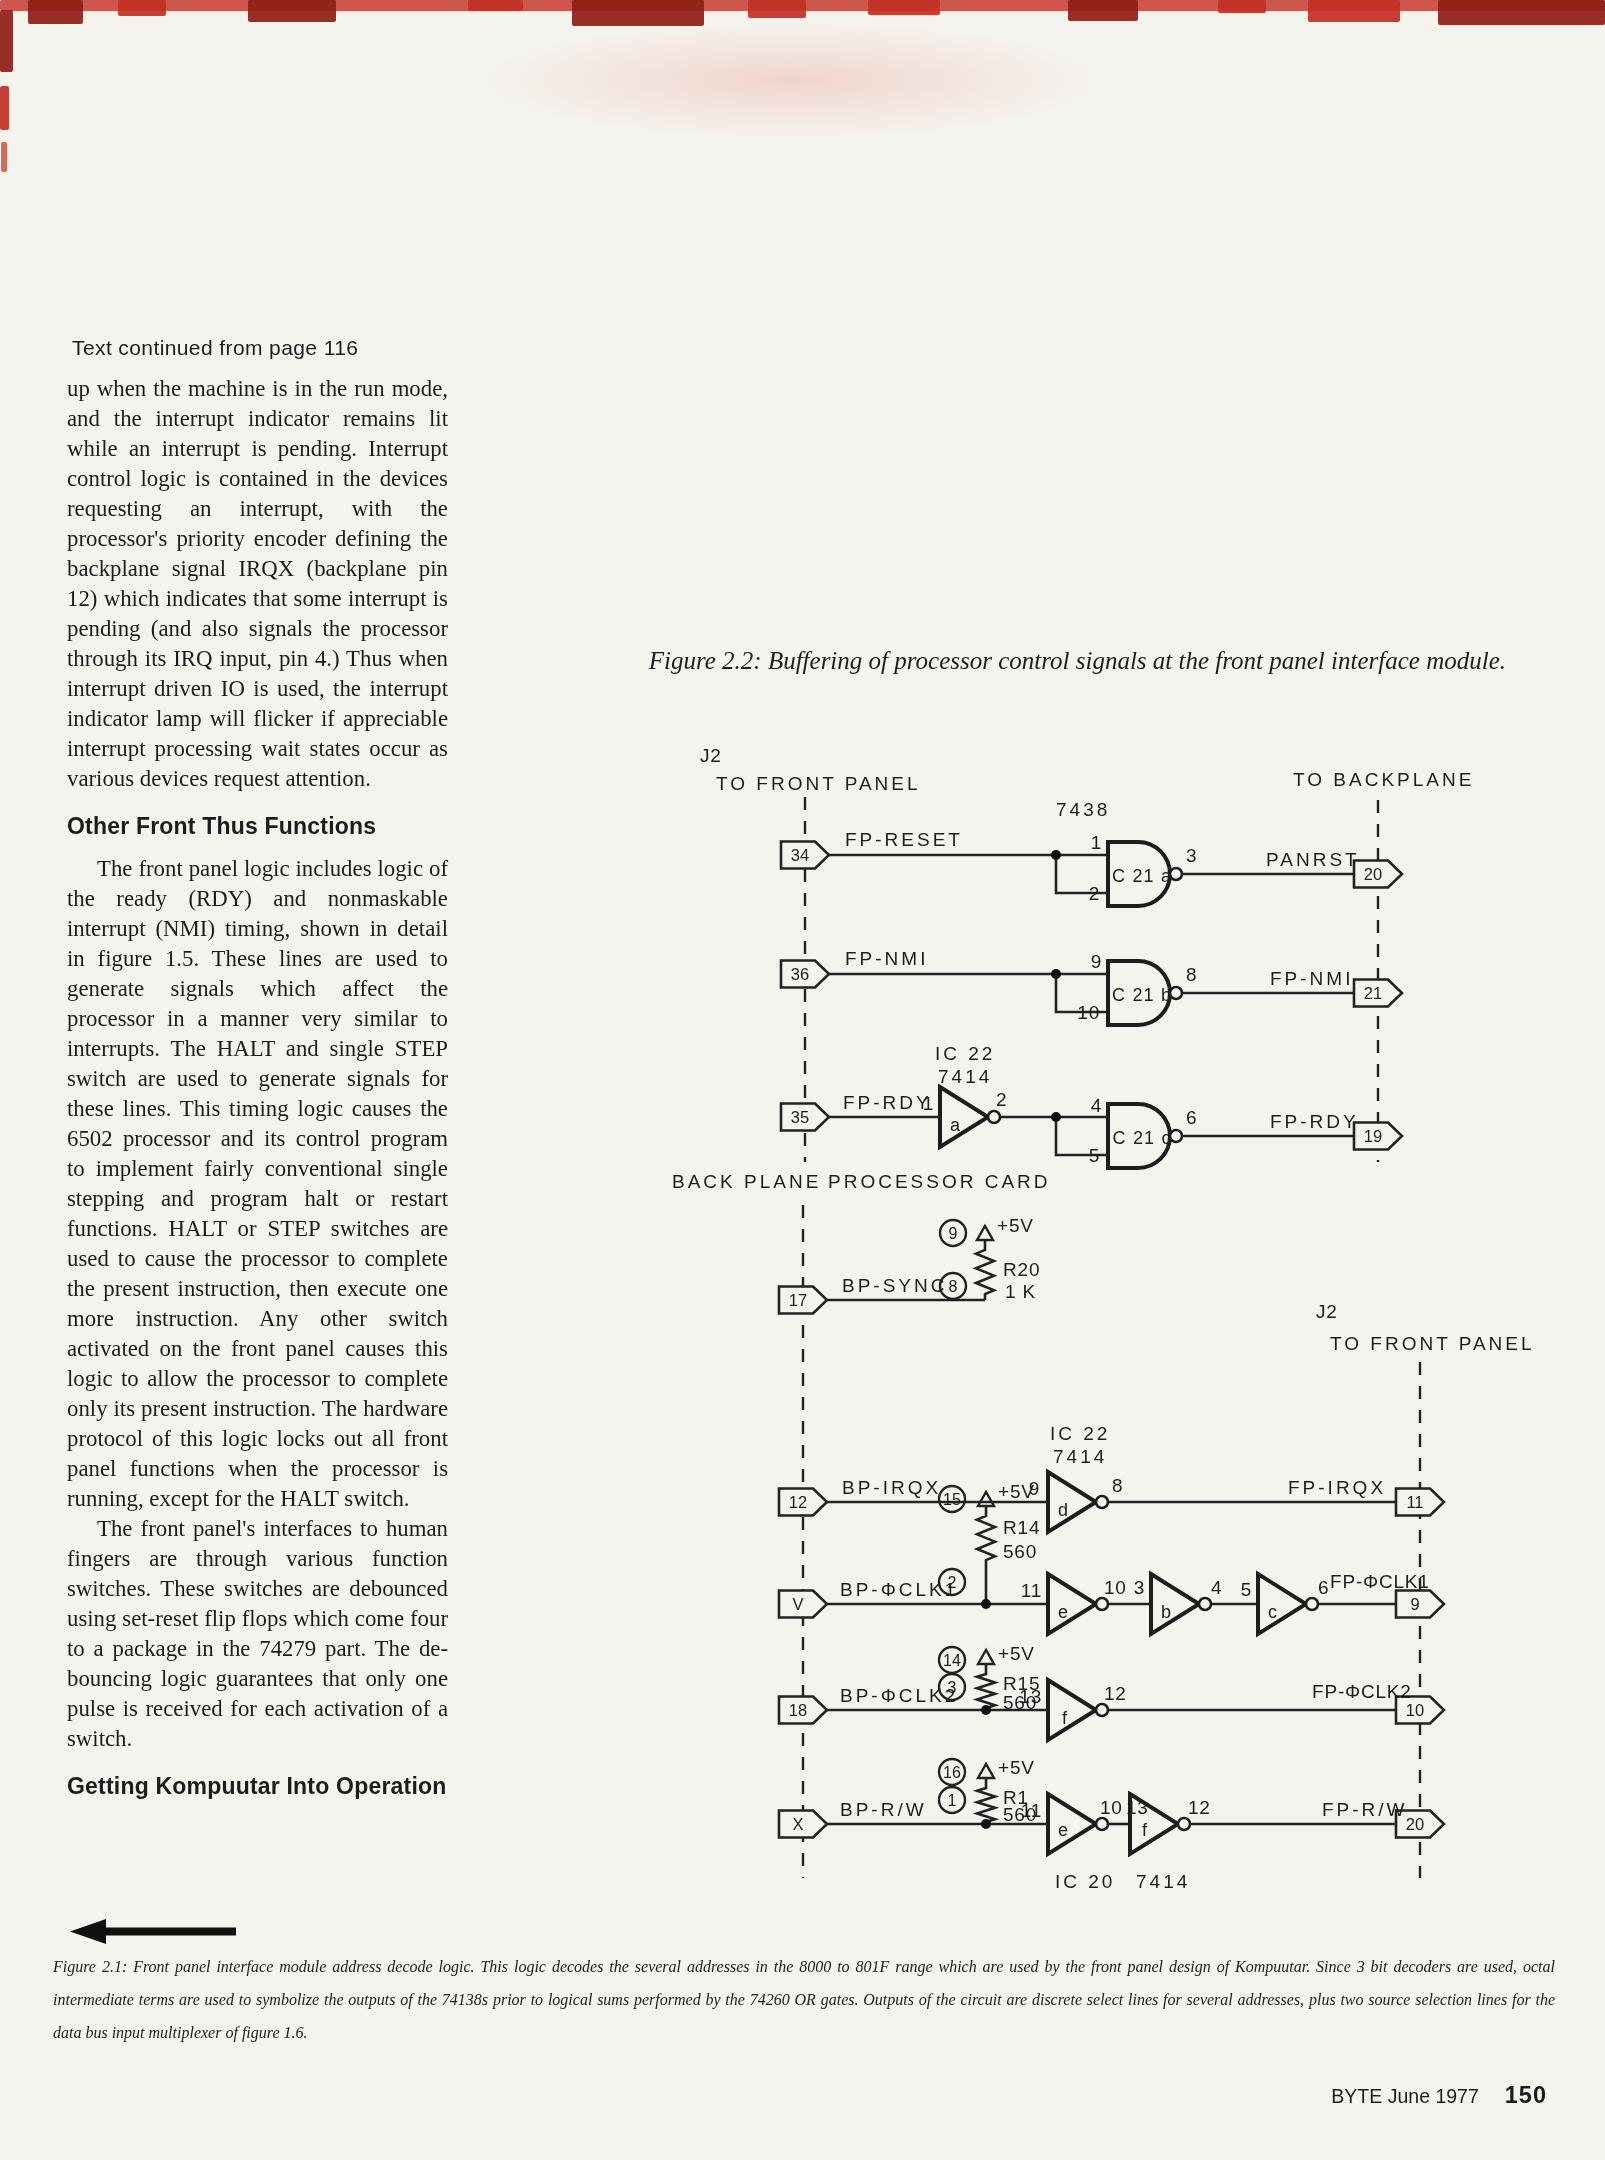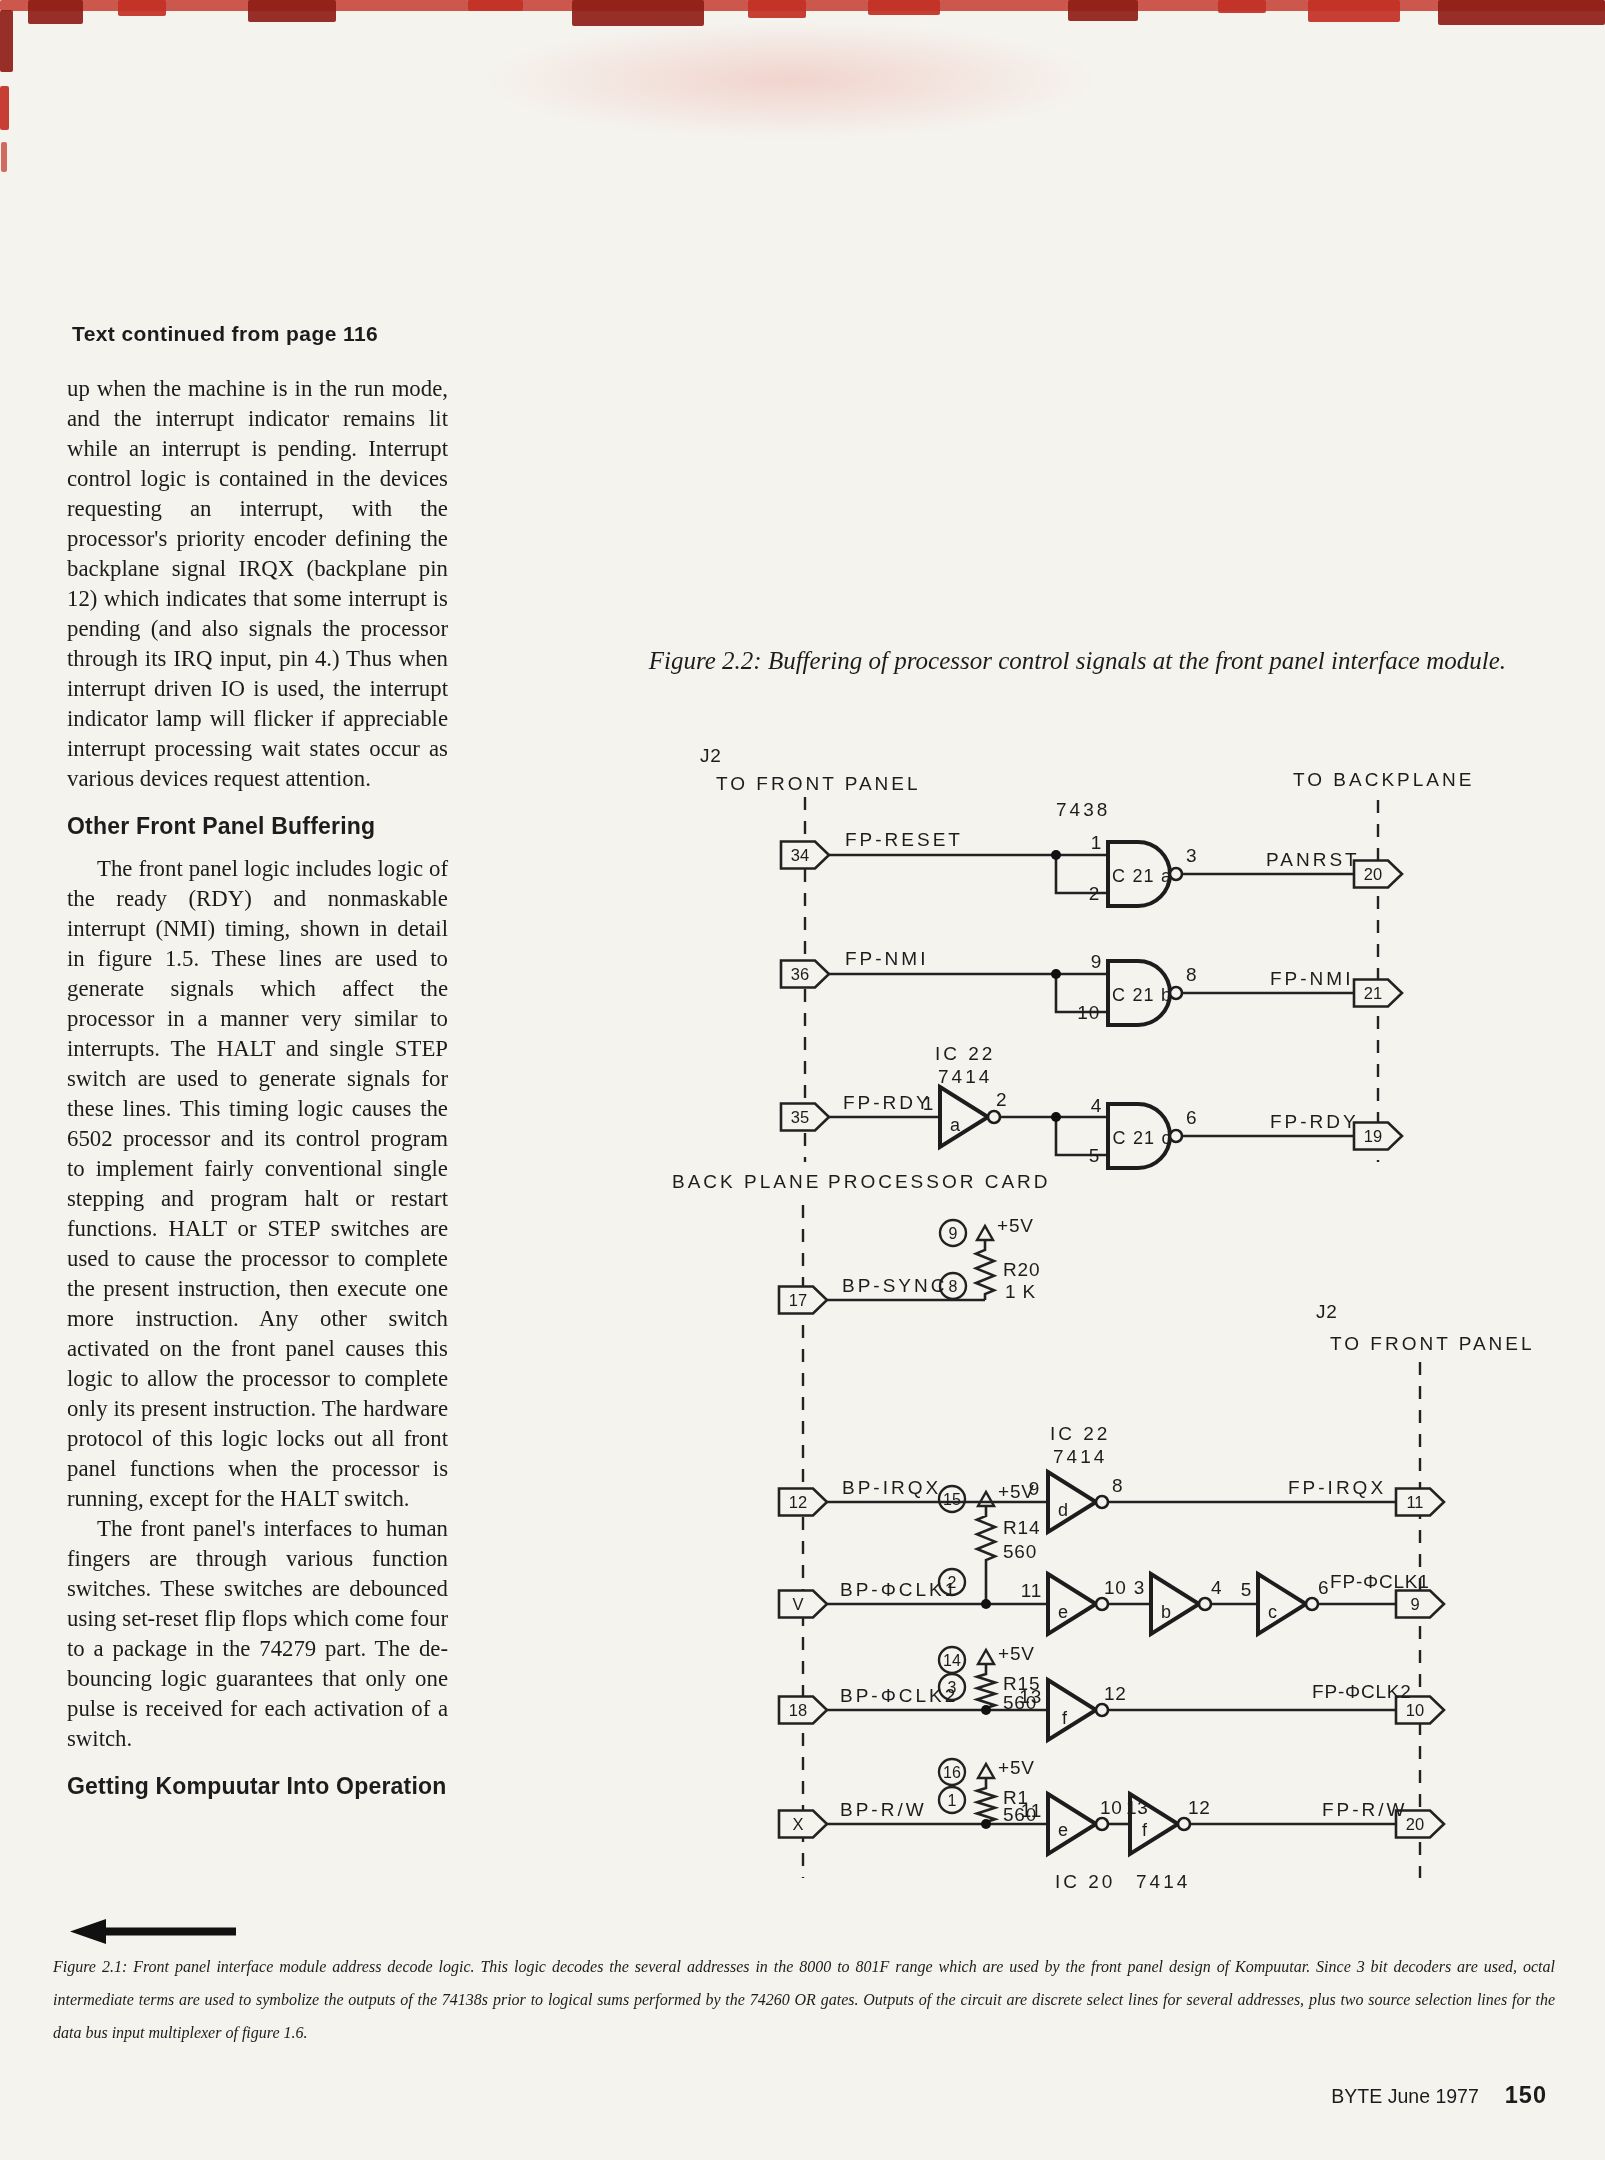--- a/index.html
+++ b/index.html
@@ -11,22 +11,22 @@
   body{width:1605px;height:2160px;position:relative;overflow:hidden;
        background:var(--paper);color:var(--ink);
        font-family:"Liberation Serif",serif;}
   .abs{position:absolute;}
   
   .art{position:absolute;background:var(--red);border-radius:2px;opacity:.92;}
   .artd{background:var(--redd);}
   #bleed{position:absolute;left:480px;top:20px;width:620px;height:120px;
          background:radial-gradient(ellipse at center,var(--pink),rgba(231,130,120,0) 70%);}
   
-  #continued-note{left:72px;top:322px;font-family:"Liberation Sans",sans-serif;
-      font-weight:bold;font-size:21px;letter-spacing:.4px;}
+  #continued-note{left:72px;top:336px;font-family:"Liberation Sans",sans-serif;
+      font-weight:normal;font-size:21px;letter-spacing:.4px;}
   #column{left:67px;top:374px;width:381px;font-size:22.8px;line-height:30px;
       text-align:justify;}
   #column p{margin:0;text-indent:30px;}
   #column p.noindent{text-indent:0;}
   #column h3{font-family:"Liberation Sans",sans-serif;font-size:23px;
       margin:17px 0 13px 0;letter-spacing:.2px;}
   #fig22-caption{left:620px;top:643px;width:886px;font-style:italic;
       font-size:25px;line-height:35px;text-align:right;}
   #fig21-caption{left:53px;top:1950px;width:1502px;font-style:italic;
       font-size:16px;line-height:33px;text-align:justify;}
@@ -68,21 +68,21 @@
 <div class="art artd" style="left:1438px;top:0;width:167px;height:25px;"></div>
 <div class="art artd" style="left:0;top:10px;width:13px;height:62px;"></div>
 <div class="art" style="left:0;top:86px;width:9px;height:44px;"></div>
 <div class="art" style="left:1px;top:142px;width:6px;height:30px;opacity:.7;"></div>
 <div id="bleed"></div>
 
 <div id="continued-note" class="abs">Text continued from page 116</div>
 
 <div id="column" class="abs">
   <p class="noindent">up when the machine is in the run mode, and the interrupt indicator remains lit while an interrupt is pending. Interrupt control logic is contained in the devices requesting an interrupt, with the processor's priority encoder defining the backplane signal IRQX (backplane pin 12) which indicates that some interrupt is pending (and also signals the processor through its IRQ input, pin 4.) Thus when interrupt driven IO is used, the interrupt indicator lamp will flicker if appreciable interrupt processing wait states occur as various devices request attention.</p>
-  <h3>Other Front Panel Buffering</h3>
+  <h3>Other Front Thus Functions</h3>
   <p>The front panel logic includes logic of the ready (RDY) and nonmaskable interrupt (NMI) timing, shown in detail in figure 1.5. These lines are used to generate signals which affect the processor in a manner very similar to interrupts. The HALT and single STEP switch are used to generate signals for these lines. This timing logic causes the 6502 processor and its control program to implement fairly conventional single stepping and program halt or restart functions. HALT or STEP switches are used to cause the processor to complete the present instruction, then execute one more instruction. Any other switch activated on the front panel causes this logic to allow the processor to complete only its present instruction. The hardware protocol of this logic locks out all front panel functions when the processor is running, except for the HALT switch.</p>
   <p>The front panel's interfaces to human fingers are through various function switches. These switches are debounced using set-reset flip flops which come four to a package in the 74279 part. The de-bouncing logic guarantees that only one pulse is received for each activation of a switch.</p>
   <h3>Getting Kompuutar Into Operation</h3>
 </div>
 
 <div id="fig22-caption" class="abs">Figure 2.2: Buffering of processor control signals at the front panel interface module.</div>
 
 <svg id="schematic-svg" width="1605" height="2160" viewBox="0 0 1605 2160">
   <path class="arrowhead" d="M70 1931.5 L106 1919 V1927.5 H236 V1935.5 H106 V1944 Z"></path>
 <line x1="805" y1="797" x2="805" y2="1162" class="dash"></line>

